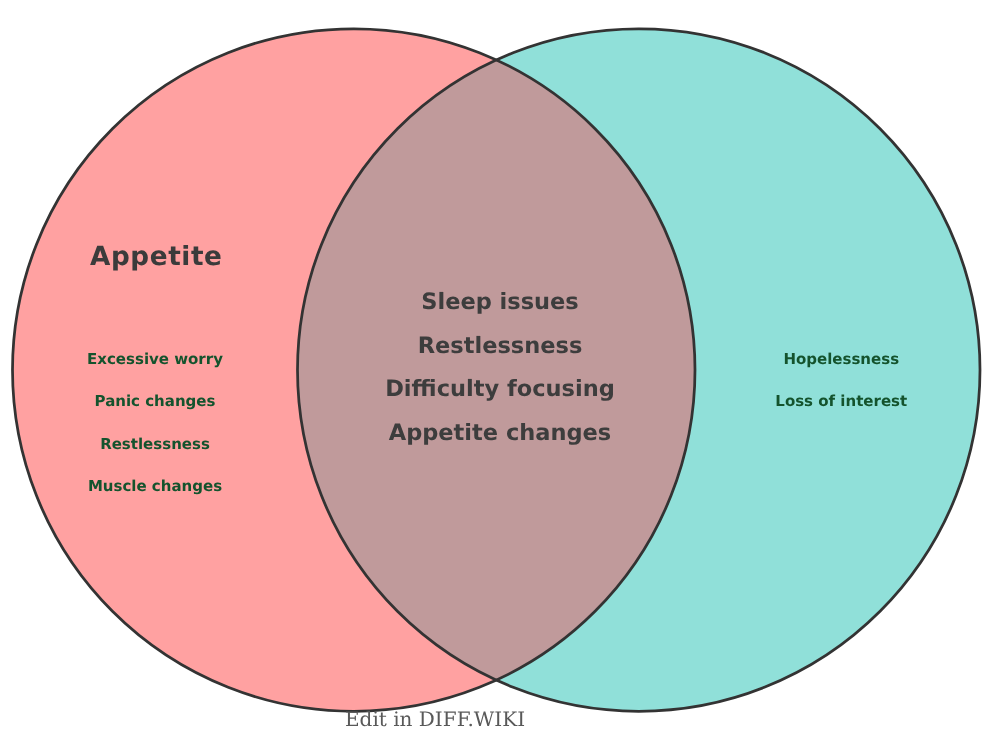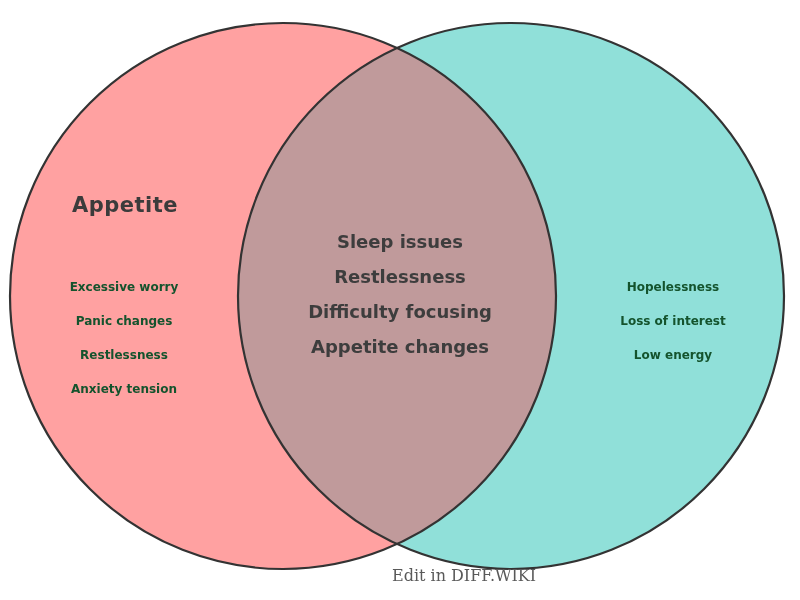--- a/index.html
+++ b/index.html
@@ -41,24 +41,24 @@
     font-size: 12px;
     color: #14532d;
   }
   .item-list.center .item {
     line-height: 35px;
     font-size: 18px;
     color: #3d3d3d;
   }
   .caption {
     position: absolute;
-    left: 296px;
+    left: 276px;
     top: 566px;
     width: 240px;
-    text-align: right;
+    text-align: left;
     font-family: "DejaVu Serif", serif;
     font-size: 16px;
     color: #595959;
   }
 </style>
 </head>
 <body>
 
 <div class="stage">
 
@@ -82,31 +82,30 @@
     <circle cx="511" cy="296" r="273" fill="none" stroke-width="2.2" stroke="#333333"></circle>
   </svg>
 
   <div class="label heading" style="left:25px; top:193px; width:200px;">Appetite</div>
 
 
   <div class="item-list" style="left:14px; top:270px; width:220px;">
     <div class="item">Excessive worry</div>
     <div class="item">Panic changes</div>
     <div class="item">Restlessness</div>
-    <div class="item">Anxiety tension</div>
+    <div class="item">Muscle changes</div>
   </div>
 
   <div class="item-list center" style="left:290px; top:224px; width:220px;">
     <div class="item">Sleep issues</div>
     <div class="item">Restlessness</div>
     <div class="item">Difficulty focusing</div>
     <div class="item">Appetite changes</div>
   </div>
 
   <div class="item-list" style="left:563px; top:270px; width:220px;">
     <div class="item">Hopelessness</div>
     <div class="item">Loss of interest</div>
-    <div class="item">Low energy</div>
   </div>
 
   <div class="caption">Edit in DIFF.WIKI</div>
 
 </div>
 
 </body></html>

